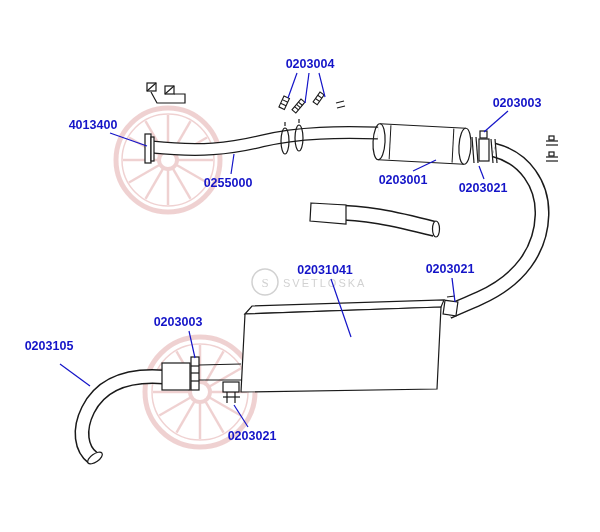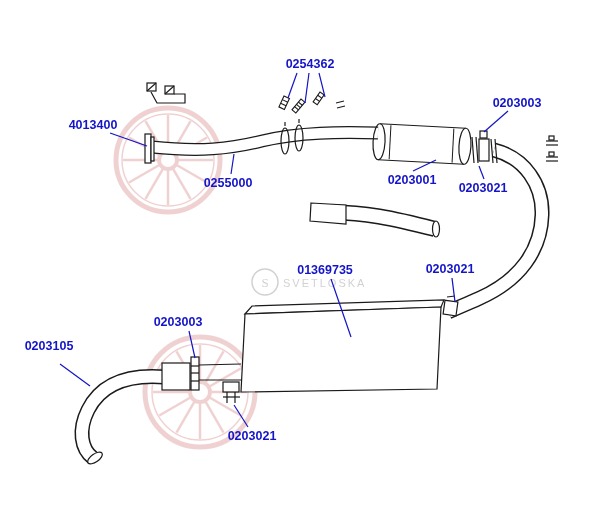--- a/index.html
+++ b/index.html
@@ -201,25 +201,25 @@
       <line x1="413" y1="171" x2="436" y2="160"></line>
       <line x1="484" y1="179" x2="479" y2="166"></line>
       <line x1="331" y1="279" x2="351" y2="337"></line>
       <line x1="452" y1="278" x2="455" y2="302"></line>
       <line x1="189" y1="331" x2="195" y2="358"></line>
       <line x1="60" y1="364" x2="90" y2="386"></line>
       <line x1="248" y1="427" x2="234" y2="405"></line>
     </g>
   </svg>
 
-  <div class="part-label" style="left:310px;top:57px;">0254362</div>
+  <div class="part-label" style="left:310px;top:57px;">0203004</div>
   <div class="part-label" style="left:517px;top:96px;">0203003</div>
   <div class="part-label" style="left:93px;top:118px;text-align:right;">4013400</div>
   <div class="part-label" style="left:228px;top:176px;">0255000</div>
-  <div class="part-label" style="left:412px;top:173px;">0203001</div>
+  <div class="part-label" style="left:403px;top:173px;">0203001</div>
   <div class="part-label" style="left:483px;top:181px;">0203021</div>
-  <div class="part-label" style="left:325px;top:263px;">01369735</div>
+  <div class="part-label" style="left:325px;top:263px;">02031041</div>
   <div class="part-label" style="left:450px;top:262px;">0203021</div>
   <div class="part-label" style="left:178px;top:315px;">0203003</div>
   <div class="part-label" style="left:49px;top:339px;">0203105</div>
   <div class="part-label" style="left:252px;top:429px;">0203021</div>
 
 </div>
 
 </body></html>

